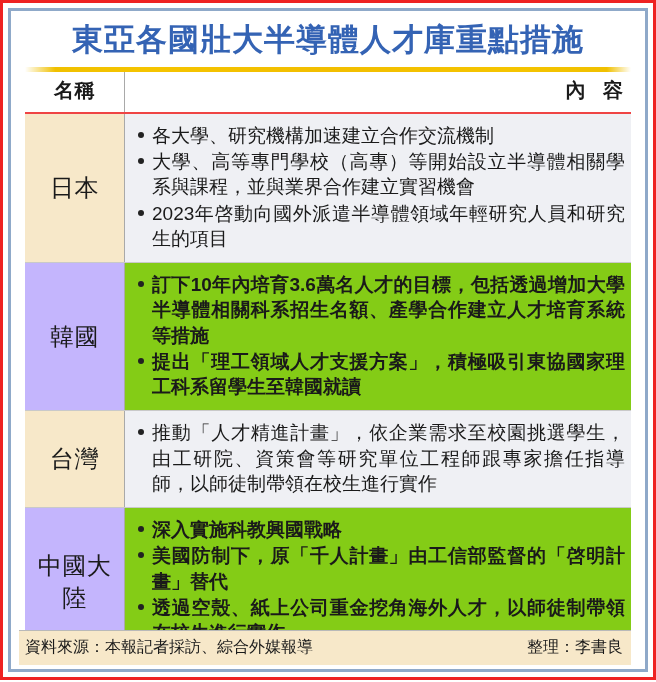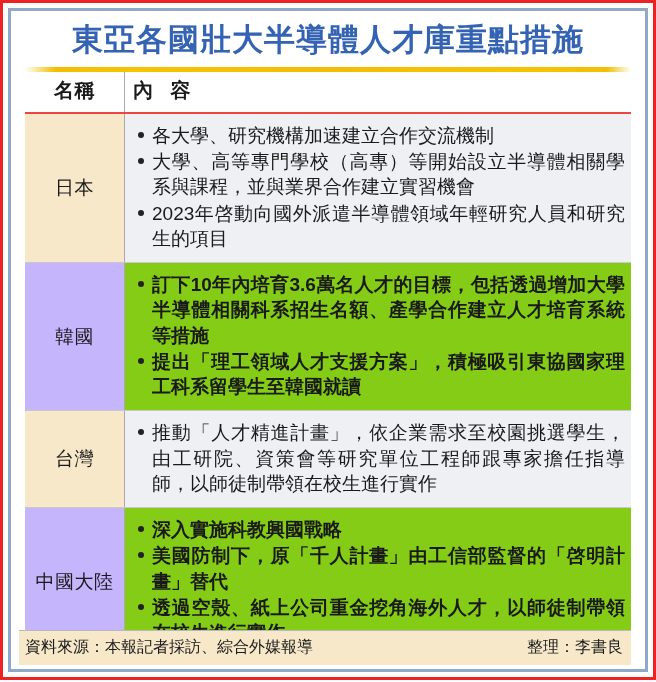--- a/index.html
+++ b/index.html
@@ -101,21 +101,21 @@
   }
 
   .cell-name {
     flex: 0 0 100px;
     display: flex;
     align-items: center;
     justify-content: center;
     text-align: center;
     padding: 6px 2px;
     box-sizing: border-box;
-    font-size: 19px;
+    font-size: 24px;
     letter-spacing: 0.5px;
     border-right: 1px solid #a9a9a9;
   }
 
   .cell-content {
     flex: 1 1 auto;
     padding: 9px 6px 10px 12px;
     box-sizing: border-box;
   }
 
@@ -123,21 +123,21 @@
   .header-row .cell-name,
   .header-row .cell-content {
     background: #ffffff;
     font-weight: bold;
     font-size: 20px;
   }
   .header-row .cell-name { padding: 5px 2px 8px 2px; }
   .header-row .cell-content {
     display: flex;
     align-items: center;
-    justify-content: flex-start;
+    justify-content: flex-end;
     padding: 5px 2px 8px 2px;
   }
   .header-content-label { letter-spacing: 6px; padding-left: 6px; }
 
   
   .row.tinted .cell-name    { background: #f7e8c9; }
   .row.tinted .cell-content { background: #eff0f4; }
   .row.plain  .cell-name    { background: #c4b5fd; }
   .row.plain  .cell-content { background: #84cc16; font-weight: bold; }
 

